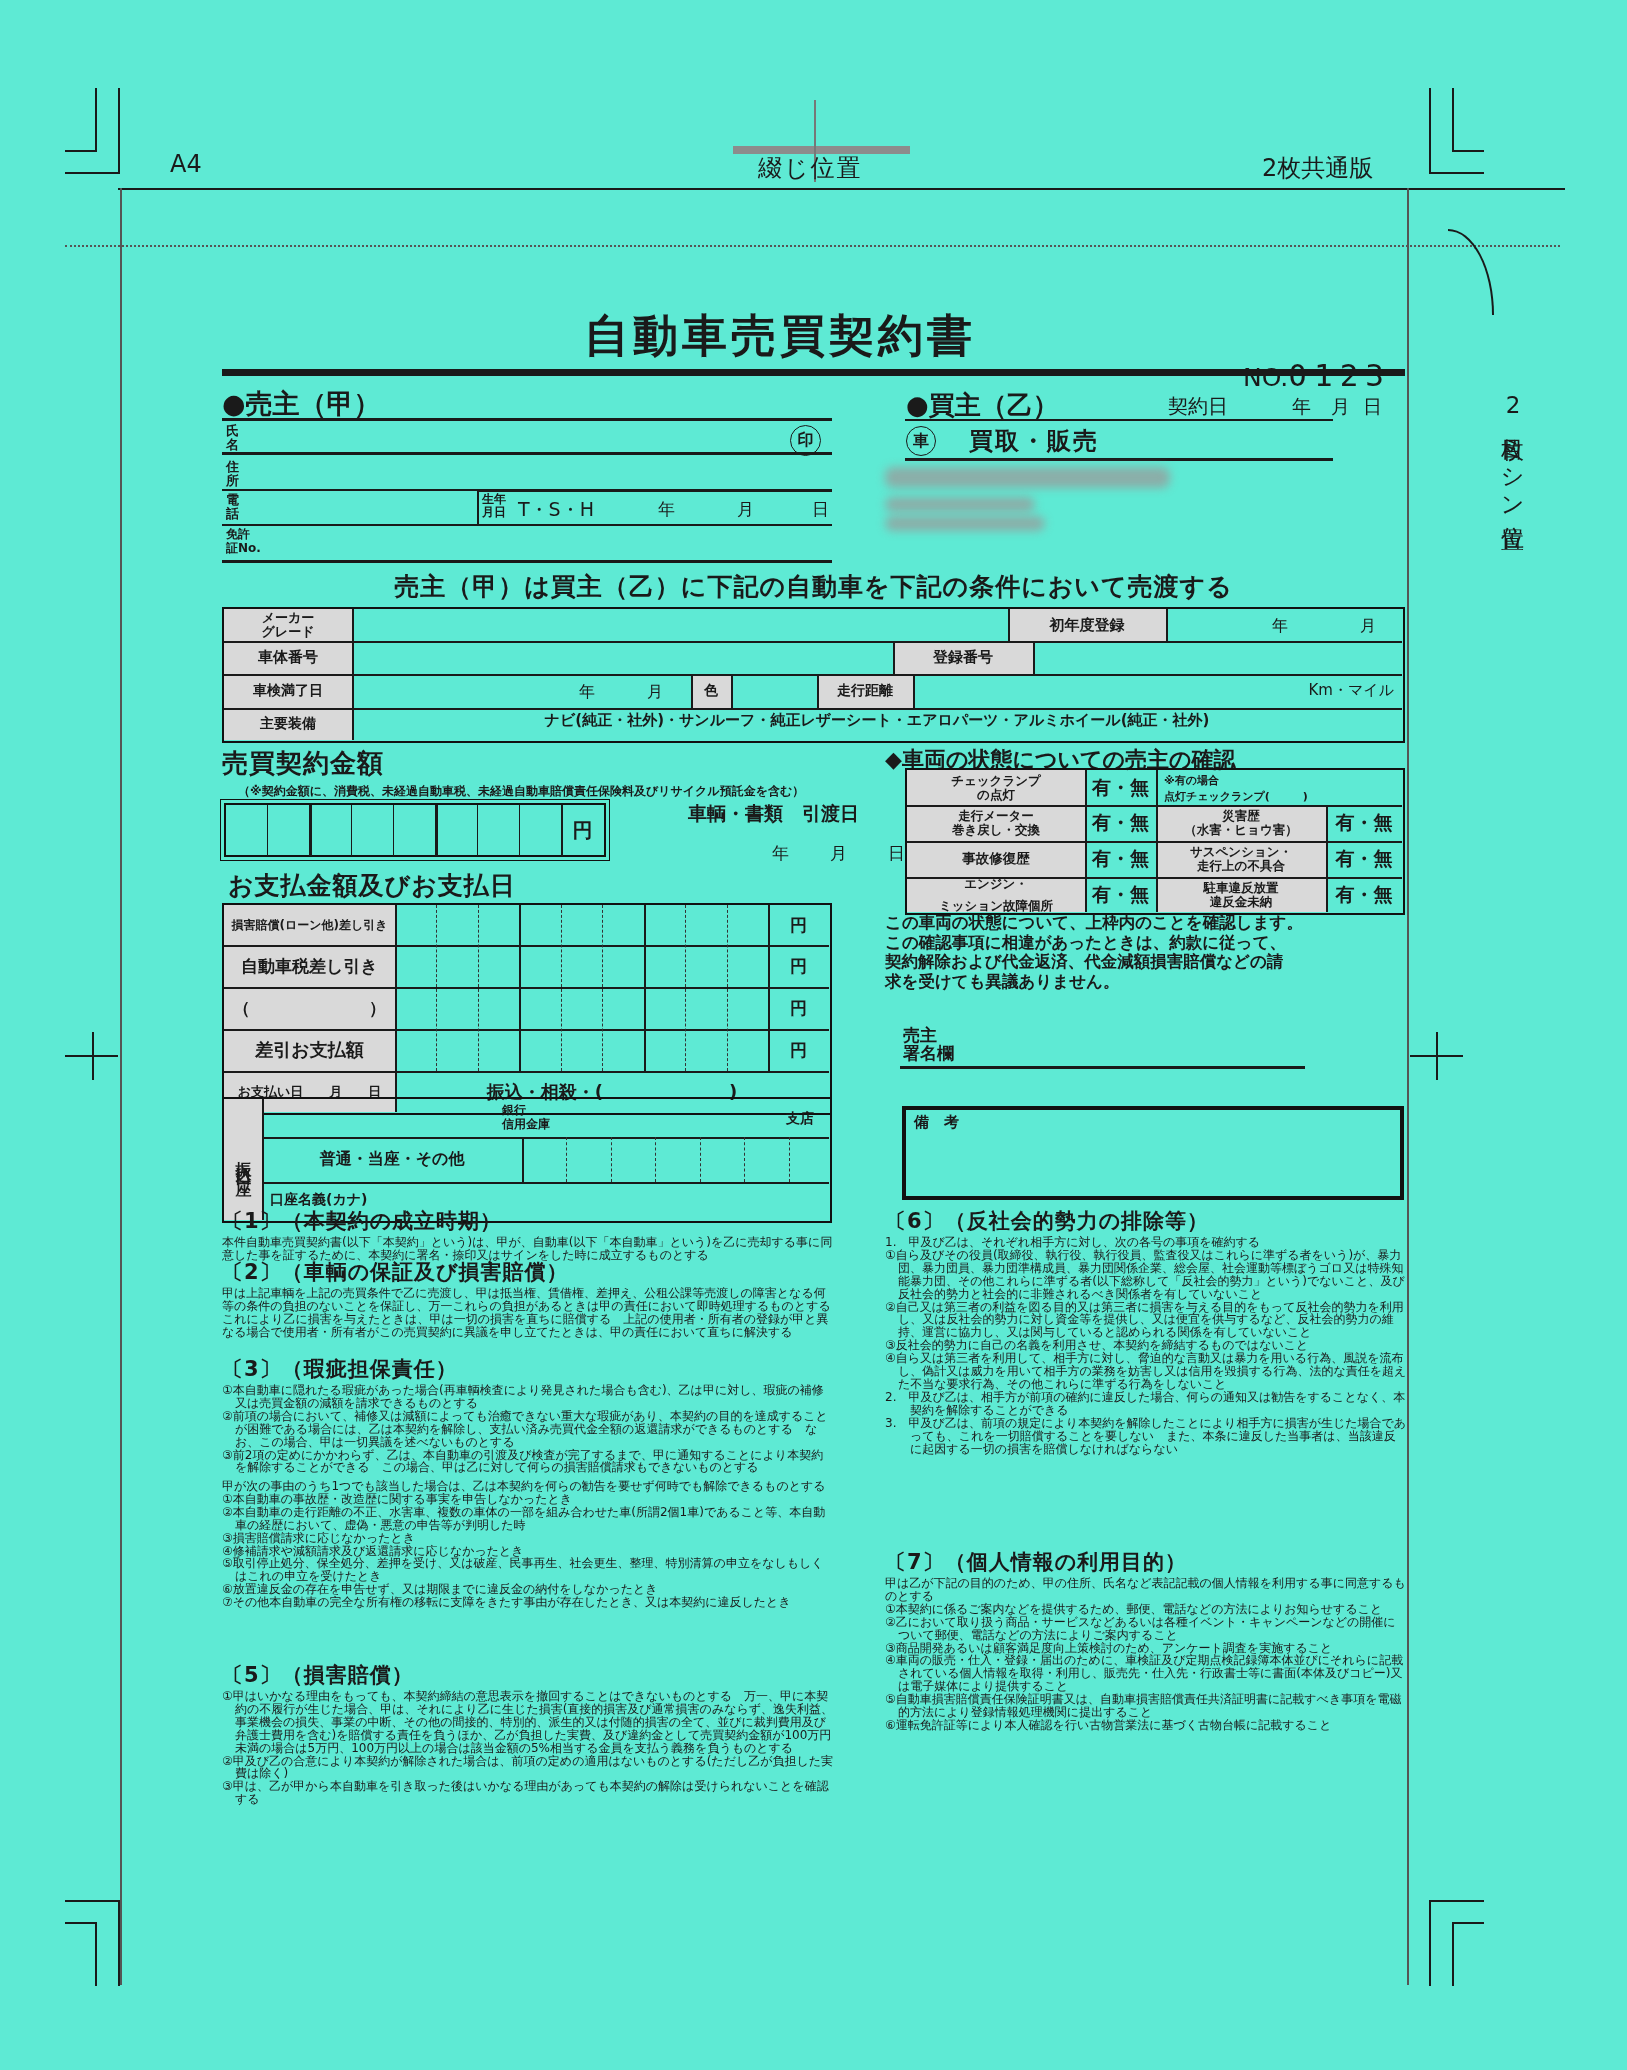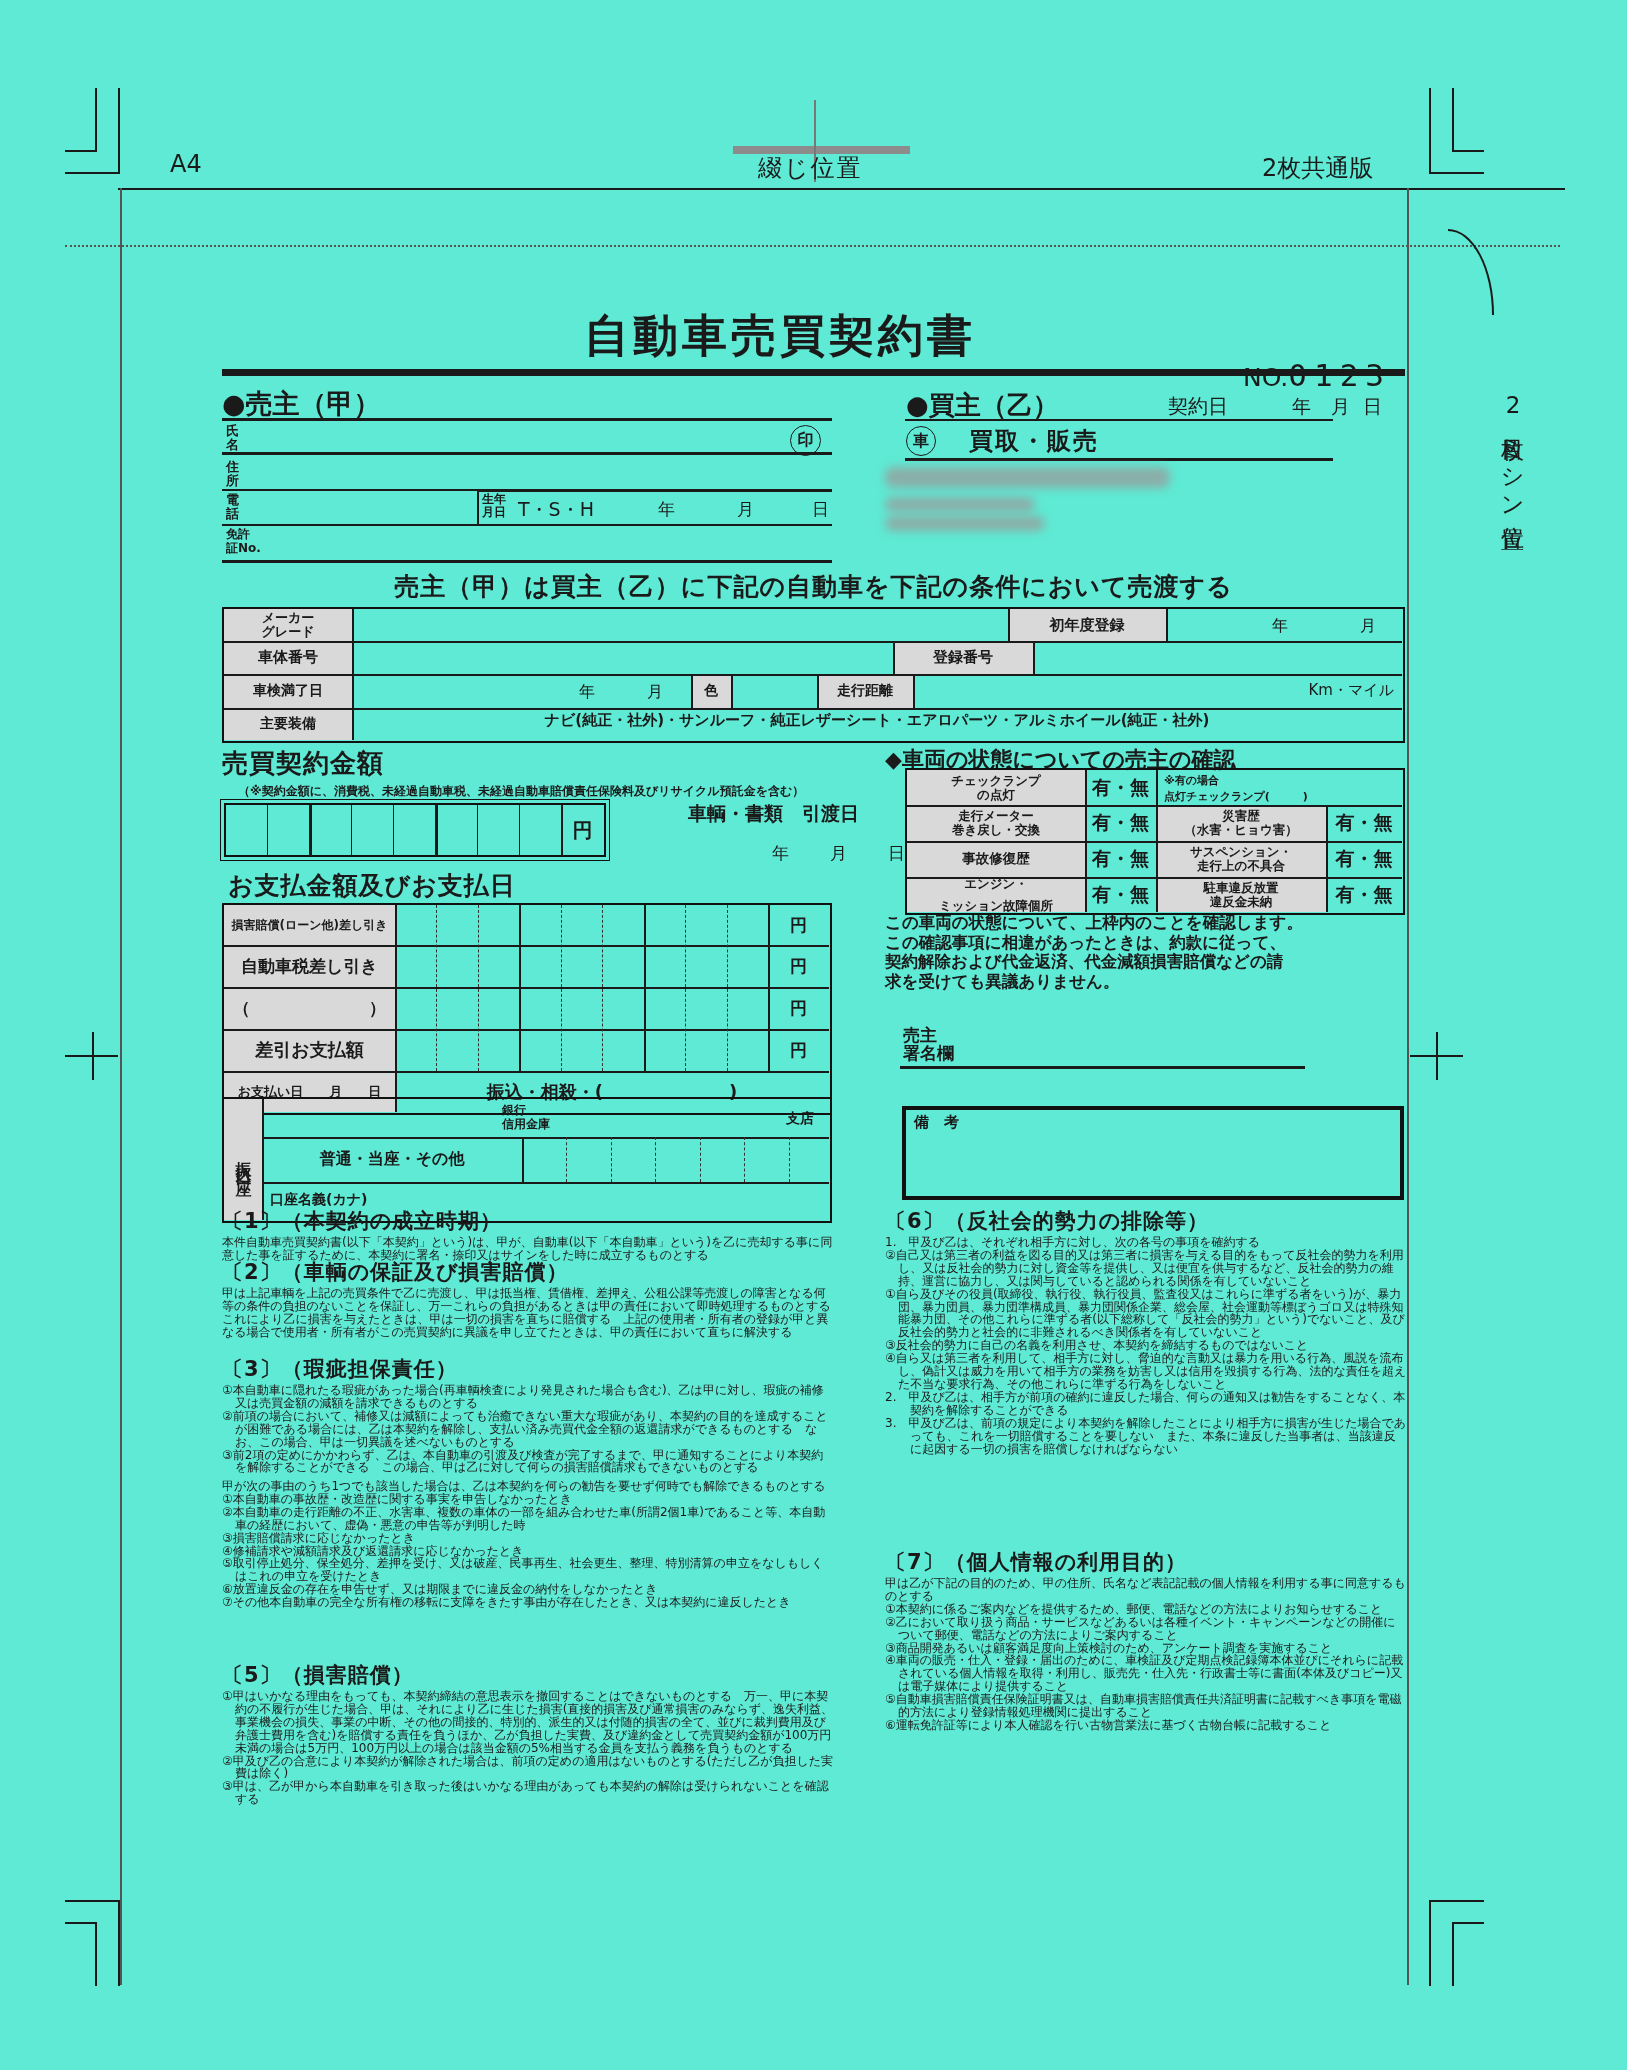--- a/index.html
+++ b/index.html
@@ -283,22 +283,22 @@
   <div class="clause" style="left:222px;top:1664px;width:612px;">
     <h3><span>〔5〕</span><span>（損害賠償）</span></h3>
     <p class="ind">①甲はいかなる理由をもっても、本契約締結の意思表示を撤回することはできないものとする　万一、甲に本契約の不履行が生じた場合、甲は、それにより乙に生じた損害(直接的損害及び通常損害のみならず、逸失利益、事業機会の損失、事業の中断、その他の間接的、特別的、派生的又は付随的損害の全て、並びに裁判費用及び弁護士費用を含む)を賠償する責任を負うほか、乙が負担した実費、及び違約金として売買契約金額が100万円未満の場合は5万円、100万円以上の場合は該当金額の5%相当する金員を支払う義務を負うものとする</p>
     <p class="ind">②甲及び乙の合意により本契約が解除された場合は、前項の定めの適用はないものとする(ただし乙が負担した実費は除く)</p>
     <p class="ind">③甲は、乙が甲から本自動車を引き取った後はいかなる理由があっても本契約の解除は受けられないことを確認する</p>
   </div>
 
   <div class="clause" style="left:885px;top:1210px;width:522px;">
     <h3><span>〔6〕</span><span>（反社会的勢力の排除等）</span></h3>
     <p class="num">1.　甲及び乙は、それぞれ相手方に対し、次の各号の事項を確約する</p>
+    <p class="nest">①自ら及びその役員(取締役、執行役、執行役員、監査役又はこれらに準ずる者をいう)が、暴力団、暴力団員、暴力団準構成員、暴力団関係企業、総会屋、社会運動等標ぼうゴロ又は特殊知能暴力団、その他これらに準ずる者(以下総称して「反社会的勢力」という)でないこと、及び反社会的勢力と社会的に非難されるべき関係者を有していないこと</p>
     <p class="nest">②自己又は第三者の利益を図る目的又は第三者に損害を与える目的をもって反社会的勢力を利用し、又は反社会的勢力に対し資金等を提供し、又は便宜を供与するなど、反社会的勢力の維持、運営に協力し、又は関与していると認められる関係を有していないこと</p>
-    <p class="nest">①自ら及びその役員(取締役、執行役、執行役員、監査役又はこれらに準ずる者をいう)が、暴力団、暴力団員、暴力団準構成員、暴力団関係企業、総会屋、社会運動等標ぼうゴロ又は特殊知能暴力団、その他これらに準ずる者(以下総称して「反社会的勢力」という)でないこと、及び反社会的勢力と社会的に非難されるべき関係者を有していないこと</p>
     <p class="nest">③反社会的勢力に自己の名義を利用させ、本契約を締結するものではないこと</p>
     <p class="nest">④自ら又は第三者を利用して、相手方に対し、脅迫的な言動又は暴力を用いる行為、風説を流布し、偽計又は威力を用いて相手方の業務を妨害し又は信用を毀損する行為、法的な責任を超えた不当な要求行為、その他これらに準ずる行為をしないこと</p>
     <p class="num">2.　甲及び乙は、相手方が前項の確約に違反した場合、何らの通知又は勧告をすることなく、本契約を解除することができる</p>
     <p class="num">3.　甲及び乙は、前項の規定により本契約を解除したことにより相手方に損害が生じた場合であっても、これを一切賠償することを要しない　また、本条に違反した当事者は、当該違反に起因する一切の損害を賠償しなければならない</p>
   </div>
   <div class="clause" style="left:885px;top:1551px;width:522px;">
     <h3><span>〔7〕</span><span>（個人情報の利用目的）</span></h3>
     <p>甲は乙が下記の目的のため、甲の住所、氏名など表記記載の個人情報を利用する事に同意するものとする</p>
     <p class="ind">①本契約に係るご案内などを提供するため、郵便、電話などの方法によりお知らせすること</p>
     <p class="ind">②乙において取り扱う商品・サービスなどあるいは各種イベント・キャンペーンなどの開催について郵便、電話などの方法によりご案内すること</p>

